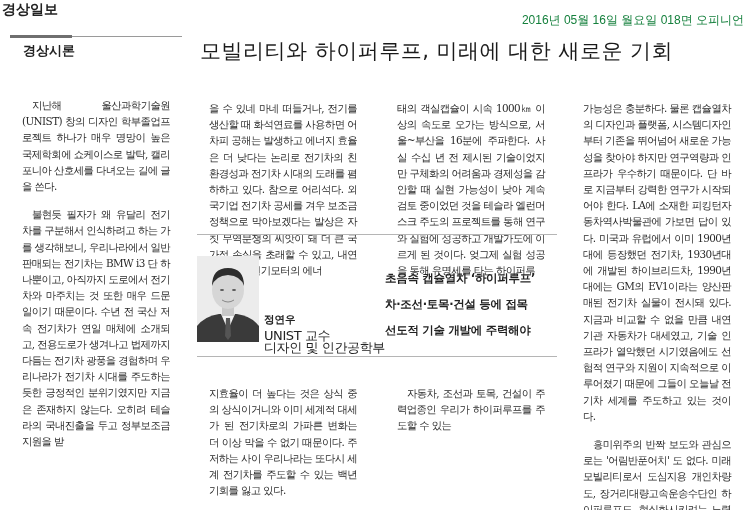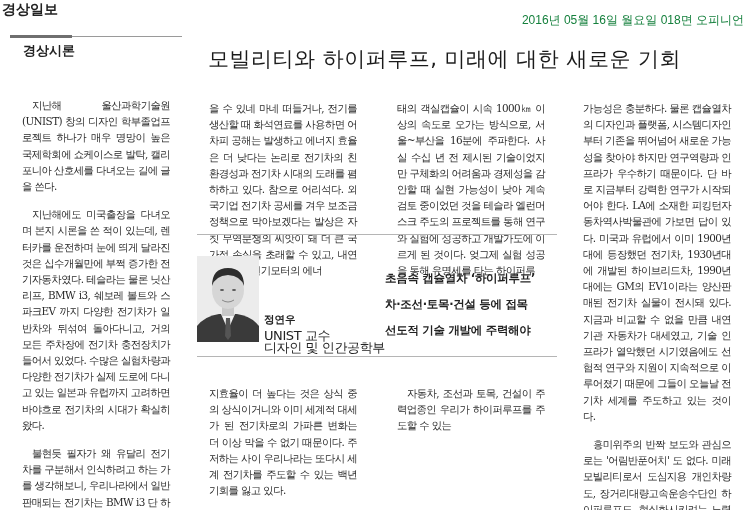--- a/index.html
+++ b/index.html
@@ -64,25 +64,24 @@
 </head>
 <body>
 
 <div class="masthead">경상일보</div>
 <div class="dateline">2016년 05월 16일 월요일 018면 오피니언</div>
 
 <div class="section-rule"></div>
 <div class="section-rule-accent"></div>
 <div class="section-label">경상시론</div>
 
-<h1 class="headline" style="margin:12px;">모빌리티와 하이퍼루프, 미래에 대한 새로운 기회</h1>
+<h1 class="headline" style="margin:4px;">모빌리티와 하이퍼루프, 미래에 대한 새로운 기회</h1>
 
 <div class="col c1">
   <p>지난해 울산과학기술원(UNIST) 창의 디자인 학부졸업프로젝트 하나가 매우 명망이 높은 국제학회에 쇼케이스로 발탁, 캘리포니아 산호세를 다녀오는 길에 글을 쓴다.</p>
-  <p>지난해에도 미국출장을 다녀오며 본지 시론을 쓴 적이 있는데, 렌터카를 운전하며 눈에 띄게 달라진 것은 십수개월만에 부쩍 증가한 전기자동차였다. 테슬라는 물론 닛산리프, BMW i3, 쉐보레 볼트와 스파크EV 까지 다양한 전기차가 일반차와 뒤섞여 돌아다니고, 거의 모든 주차장에 전기차 충전장치가 들어서 있었다. 수많은 실험차량과 다양한 전기차가 실제 도로에 다니고 있는 일본과 유럽까지 고려하면 바야흐로 전기차의 시대가 확실히 왔다.</p>
   <p>불현듯 필자가 왜 유달리 전기차를 구분해서 인식하려고 하는 가를 생각해보니, 우리나라에서 일반 판매되는 전기차는 BMW i3 단 하나뿐이고, 아직까지 도로에서 전기차와 마주치는 것 또한 매우 드문 일이기 때문이다. 수년 전 국산 저속 전기차가 연일 매체에 소개되고, 전용도로가 생겨나고 법제까지 다듬는 전기차 광풍을 경험하며 우리나라가 전기차 시대를 주도하는 듯한 긍정적인 분위기였지만 지금은 존재하지 않는다. 오히려 테슬라의 국내진출을 두고 정부보조금지원을 받</p>
 </div>
 
 <div class="col c2">
   <p class="noind">을 수 있네 마네 떠들거나, 전기를 생산할 때 화석연료를 사용하면 어차피 공해는 발생하고 에너지 효율은 더 낮다는 논리로 전기차의 친환경성과 전기차 시대의 도래를 폄하하고 있다. 참으로 어리석다. 외국기업 전기차 공세를 겨우 보조금정책으로 막아보겠다는 발상은 자칫 무역분쟁의 씨앗이 돼 더 큰 국가적 손실을 초래할 수 있고, 내연기관보다 전기모터의 에너</p>
 </div>
 
 <div class="col c3">
   <p class="noind">태의 객실캡슐이 시속 1000㎞ 이상의 속도로 오가는 방식으로, 서울~부산을 16분에 주파한다. 사실 수십 년 전 제시된 기술이었지만 구체화의 어려움과 경제성을 감안할 때 실현 가능성이 낮아 계속 검토 중이었던 것을 테슬라 엘런머스크 주도의 프로젝트를 통해 연구와 실험에 성공하고 개발가도에 이르게 된 것이다. 엊그제 실험 성공을 통해 유명세를 타는 하이퍼루</p>
 </div>

